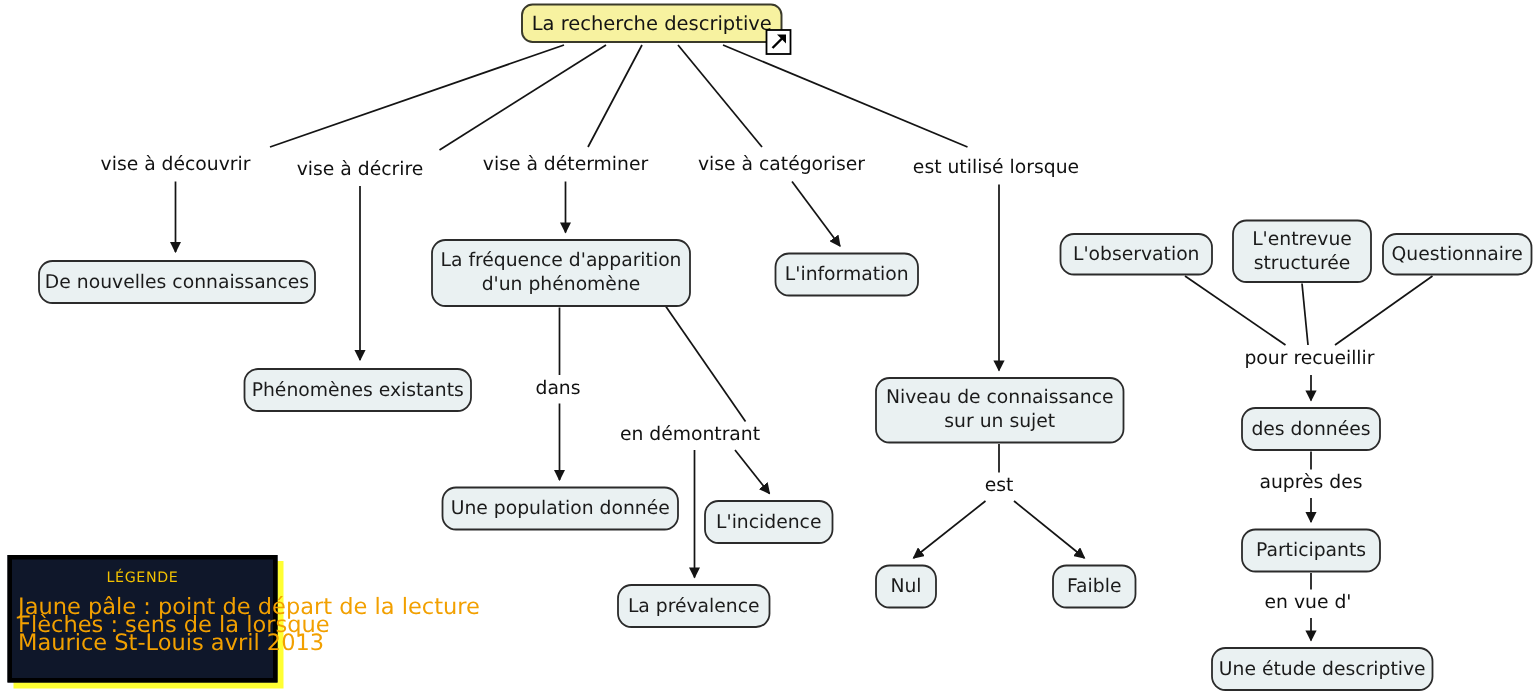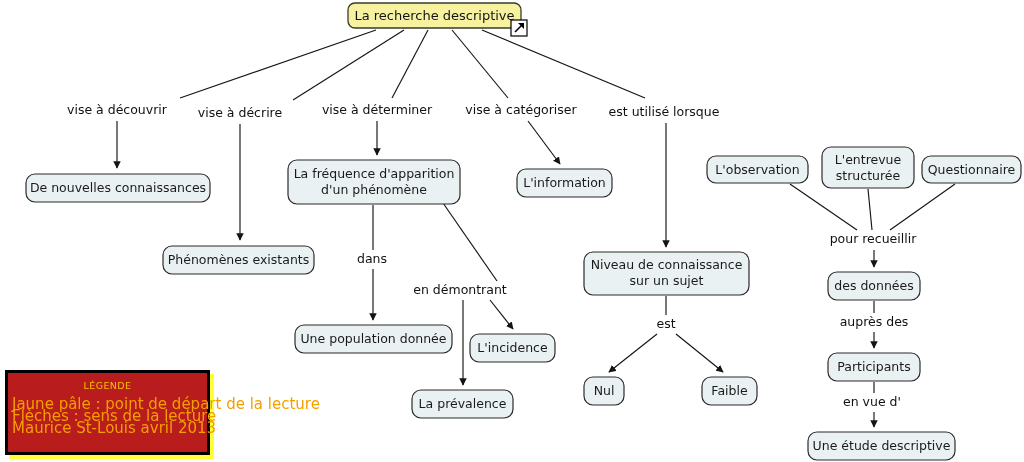--- a/index.html
+++ b/index.html
@@ -77,24 +77,24 @@
     fill: none;
   }
   .icon-arrow-head {
     fill: #000000;
   }
   
   #legend {
     position: absolute;
     left: 5px;
     top: 370px;
-    width: 205px;
+    width: 180px;
     height: 85px;
     box-sizing: border-box;
-    background: #b91c1c;
+    background: #0f172a;
     border: 3px solid #000000;
     box-shadow: 4px 4px 0 0 #ffff33;
     padding: 5px 4px 4px 4px;
     text-align: center;
   }
   #legend .legend-title {
     font-family: "DejaVu Sans", "Liberation Sans", sans-serif;
     font-size: 9.5px;
     color: #f2c100;
     letter-spacing: 0.4px;
@@ -273,17 +273,17 @@
         <rect class="node-box" x="808" y="432" width="147" height="28" rx="9" ry="9"></rect>
         <text class="node-label" x="881.5" y="446.5">Une étude descriptive</text>
       </g>
 
     </g>
   </svg>
 
   <div id="legend">
     <div class="legend-title">LÉGENDE</div>
     <div class="legend-line">Jaune pâle : point de départ de la lecture</div>
-    <div class="legend-line">Flèches : sens de la lecture</div>
+    <div class="legend-line">Flèches : sens de la lorsque</div>
     <div class="legend-line">Maurice St-Louis avril 2013</div>
   </div>
 
 </div>
 
 </body></html>

